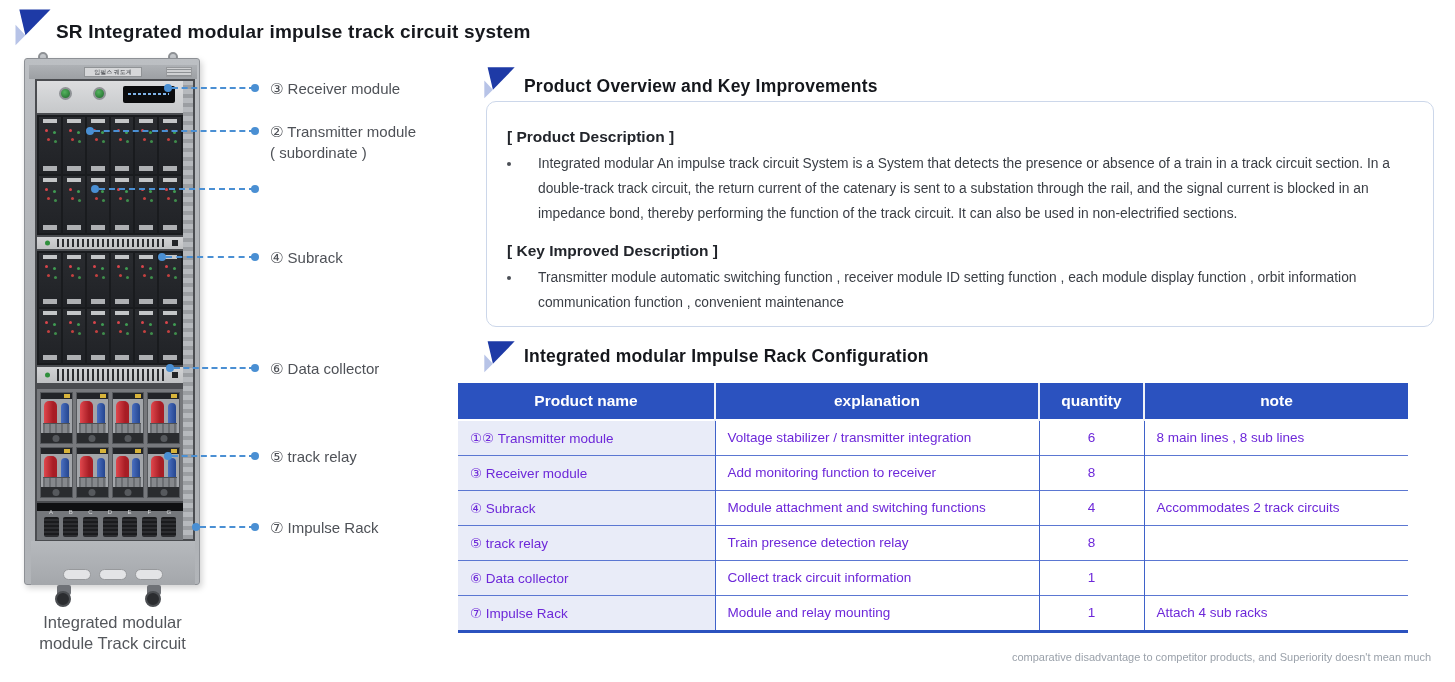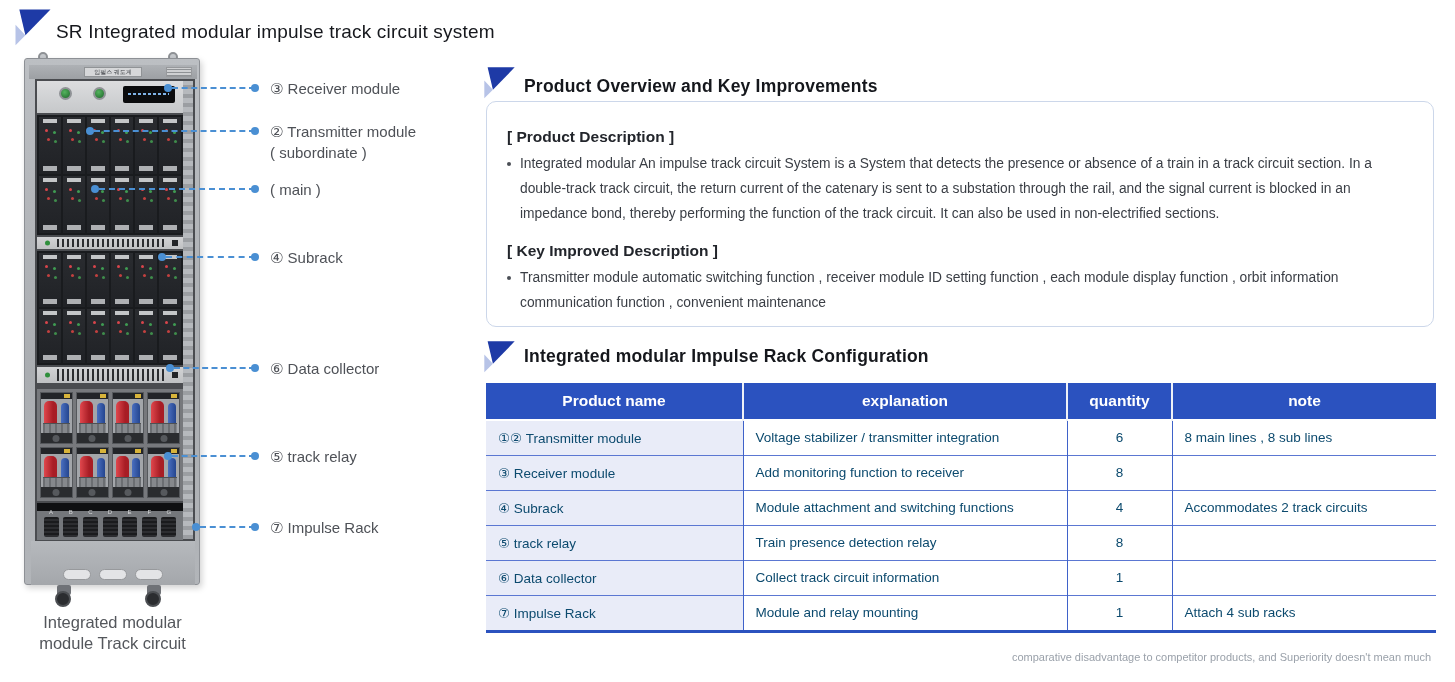--- a/index.html
+++ b/index.html
@@ -1,21 +1,21 @@
 <!DOCTYPE html>
 <html><head>
 <meta charset="utf-8">
 <style>
   * { margin:0; padding:0; box-sizing:border-box; }
   html,body { width:1455px; height:682px; overflow:hidden; background:#fff;
     font-family:"Liberation Sans","DejaVu Sans",sans-serif; }
 
   
   .title-flag { position:absolute; left:14px; top:8px; width:38px; height:38px; }
-  .page-title { position:absolute; left:56px; top:21px; font-size:19px; font-weight:400; color:#16181d; letter-spacing:.2px; }
+  .page-title { position:absolute; left:56px; top:21px; font-size:19px; font-weight:700; color:#16181d; letter-spacing:.2px; }
 
   
   .rack { position:absolute; left:24px; top:58px; width:176px; height:552px; }
   .rack-body { position:absolute; left:0; top:0; width:176px; height:527px;
     background:linear-gradient(180deg,#bcbfc3,#aaadb1 60%,#b2b5b9);
     border:1px solid #8d9095; border-radius:3px; box-shadow:2px 3px 6px rgba(0,0,0,.18); }
   .hook { position:absolute; top:-6px; width:10px; height:10px; border:2px solid #8e9195; border-radius:50%; background:#c6c9cd; }
   .hook.h1 { left:14px; } .hook.h2 { left:144px; }
   .rack-top-bar { position:absolute; left:4px; top:6px; width:168px; height:14px; background:linear-gradient(#aeb1b5,#9da0a4); }
   .top-plate { position:absolute; left:50%; transform:translateX(-50%); top:2px; width:58px; height:10px;
@@ -79,29 +79,29 @@
   .callout-line { position:absolute; border-top:2px dashed #4a8fd3; }
   .callout-dot { position:absolute; width:8px; height:8px; border-radius:50%; background:#4a8fd3; }
   .callout-label { position:absolute; left:270px; width:210px; font-size:15px; color:#4e5157; line-height:21px; }
 
   
   .sec-flag { position:absolute; width:33px; height:33px; }
   .sec-title { position:absolute; left:524px; font-size:17.5px; font-weight:700; color:#15171c; letter-spacing:.2px; }
   .overview-box { position:absolute; left:486px; top:101px; width:948px; height:226px;
     border:1.5px solid #ccd7ea; border-radius:10px; padding:10px 20px; }
   .box-title { font-size:15.5px; font-weight:700; color:#22252b; margin:16px 0 5px; }
-  .bullet { display:flex; gap:9px; font-size:13.8px; color:#3a3e45; line-height:25px; }
+  .bullet { display:flex; gap:27px; font-size:13.8px; color:#3a3e45; line-height:25px; }
   .bullet-dot { width:4px; height:4px; border-radius:50%; background:#4a4e55; margin-top:11px; flex:none; }
   .mt { margin-top:16px; }
 
-  .config-table-wrap { position:absolute; left:486px; top:383px; width:950px; border-bottom:3px solid #2b52bf; }
+  .config-table-wrap { position:absolute; left:458px; top:383px; width:950px; border-bottom:3px solid #2b52bf; }
   table { width:100%; border-collapse:collapse; table-layout:fixed; }
   th { background:#2b52bf; color:#fff; font-size:15.5px; font-weight:600; height:37px; border-left:2px solid #eef1f7; }
   th:first-child { border-left:none; }
-  td { height:35px; font-size:13.5px; color:#0c4a6e; border-top:1.5px solid #5b77d2; padding:0 12px; }
+  td { height:35px; font-size:13.5px; color:#6d28d9; border-top:1.5px solid #5b77d2; padding:0 12px; }
   tbody tr:first-child td { border-top:2.5px solid #fff; }
   td.c1 { background:#e9ecf8; }
   td.c2, td.c3, td.c4 { border-left:1.5px solid #3f62c9; }
   td.c3 { text-align:center; padding:0; }
 
   .footnote { position:absolute; right:24px; top:650px; text-align:right; font-size:11px; color:#9aa1aa; line-height:15px; }
 </style>
 </head>
 <body>
 
@@ -406,21 +406,20 @@
   <div class="callout-label" style="top:121px">
     <div>② Transmitter module</div>
     <div>( subordinate )</div>
   </div>
 </div>
 <div>
   <span class="callout-dot" style="left:91px;top:185px"></span>
   <span class="callout-line" style="left:99px;top:188px;width:156px"></span>
   <span class="callout-dot" style="left:251px;top:185px"></span>
   <div class="callout-label" style="top:179px">
-    <div>( main )</div>
   </div>
 </div>
 <div>
   <span class="callout-dot" style="left:158px;top:253px"></span>
   <span class="callout-line" style="left:166px;top:256px;width:89px"></span>
   <span class="callout-dot" style="left:251px;top:253px"></span>
   <div class="callout-label" style="top:247px">
     <div>④ Subrack</div>
   </div>
 </div>

